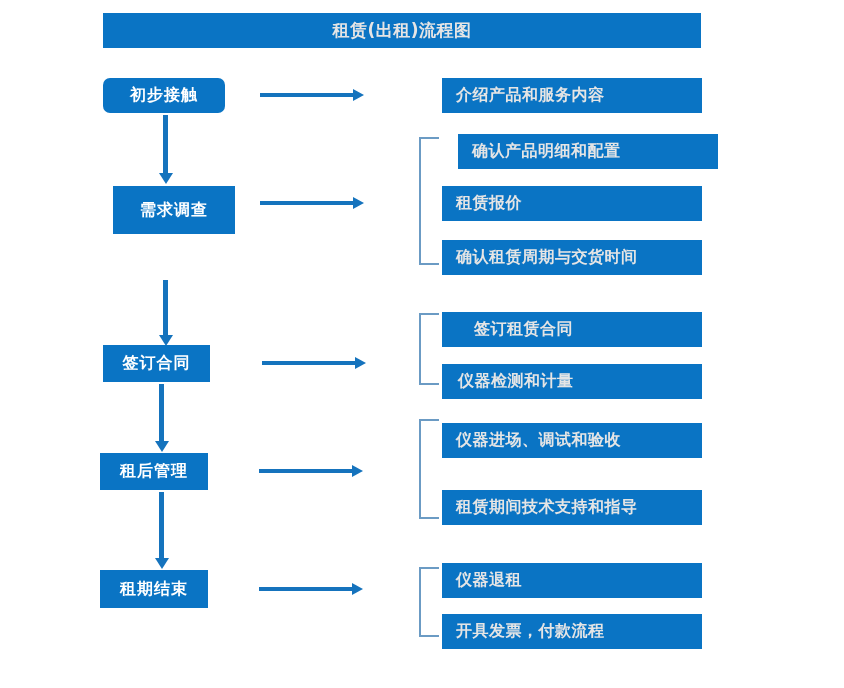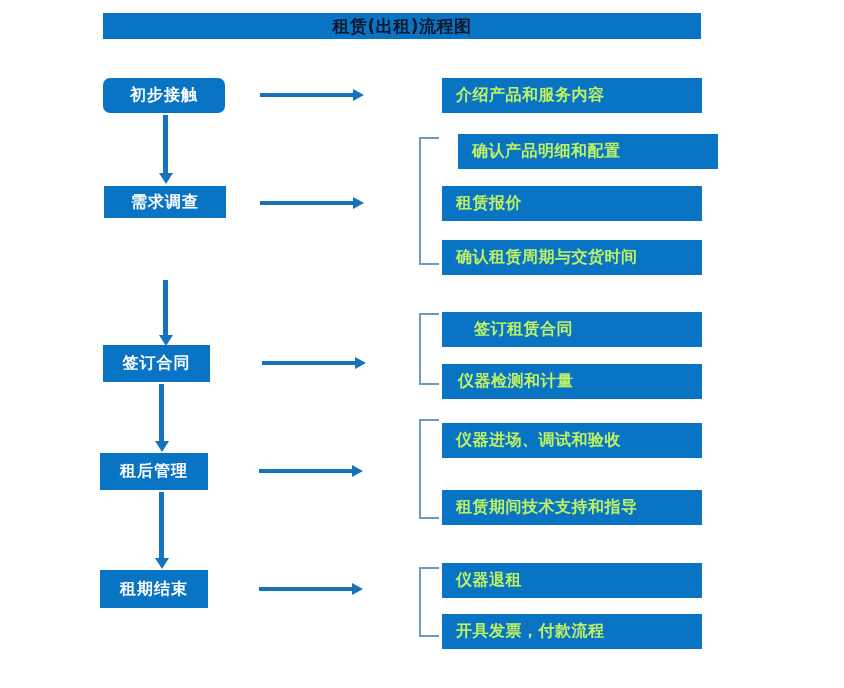--- a/index.html
+++ b/index.html
@@ -19,23 +19,23 @@
     height: 688px;
     background: #ffffff;
   }
 
   
   .title-bar {
     position: absolute;
     left: 103px;
     top: 13px;
     width: 598px;
-    height: 26px;
+    height: 35px;
     background: #0a74c4;
-    color: #0f172a;
+    color: #e5e5e5;
     display: flex;
     align-items: center;
     justify-content: center;
     font-size: 17px;
     font-weight: bold;
     letter-spacing: 0.5px;
   }
 
   
   .stage-box {
@@ -50,21 +50,21 @@
     letter-spacing: 1px;
   }
 
   
   .detail-box {
     position: absolute;
     left: 442px;
     width: 260px;
     height: 35px;
     background: #0a74c4;
-    color: #bef264;
+    color: #e5e5e5;
     display: flex;
     align-items: center;
     font-size: 16px;
     font-weight: bold;
     padding-left: 14px;
     box-sizing: border-box;
     letter-spacing: 0.5px;
   }
 
   
@@ -127,21 +127,21 @@
 </style>
 </head>
 <body>
 
 <div id="canvas">
 
   <div class="title-bar">租赁(出租)流程图</div>
 
   <div class="stage-box" style="left:103px; top:78px; width:122px; height:35px;border-radius:7px;">初步接触</div>
 
-  <div class="stage-box" style="left:104px; top:186px; width:122px; height:32px;">需求调查</div>
+  <div class="stage-box" style="left:113px; top:186px; width:122px; height:48px;">需求调查</div>
 
   <div class="stage-box" style="left:103px; top:345px; width:107px; height:37px;">签订合同</div>
 
   <div class="stage-box" style="left:100px; top:570px; width:108px; height:38px;">租期结束</div>
 
   <div class="stage-box" style="left:100px; top:453px; width:108px; height:37px;">租后管理</div>
 
   <div class="v-arrow" style="left:159px; top:115px; height:69px;">
     <div class="shaft" style="height:58px;"></div>
     <div class="head"></div>

